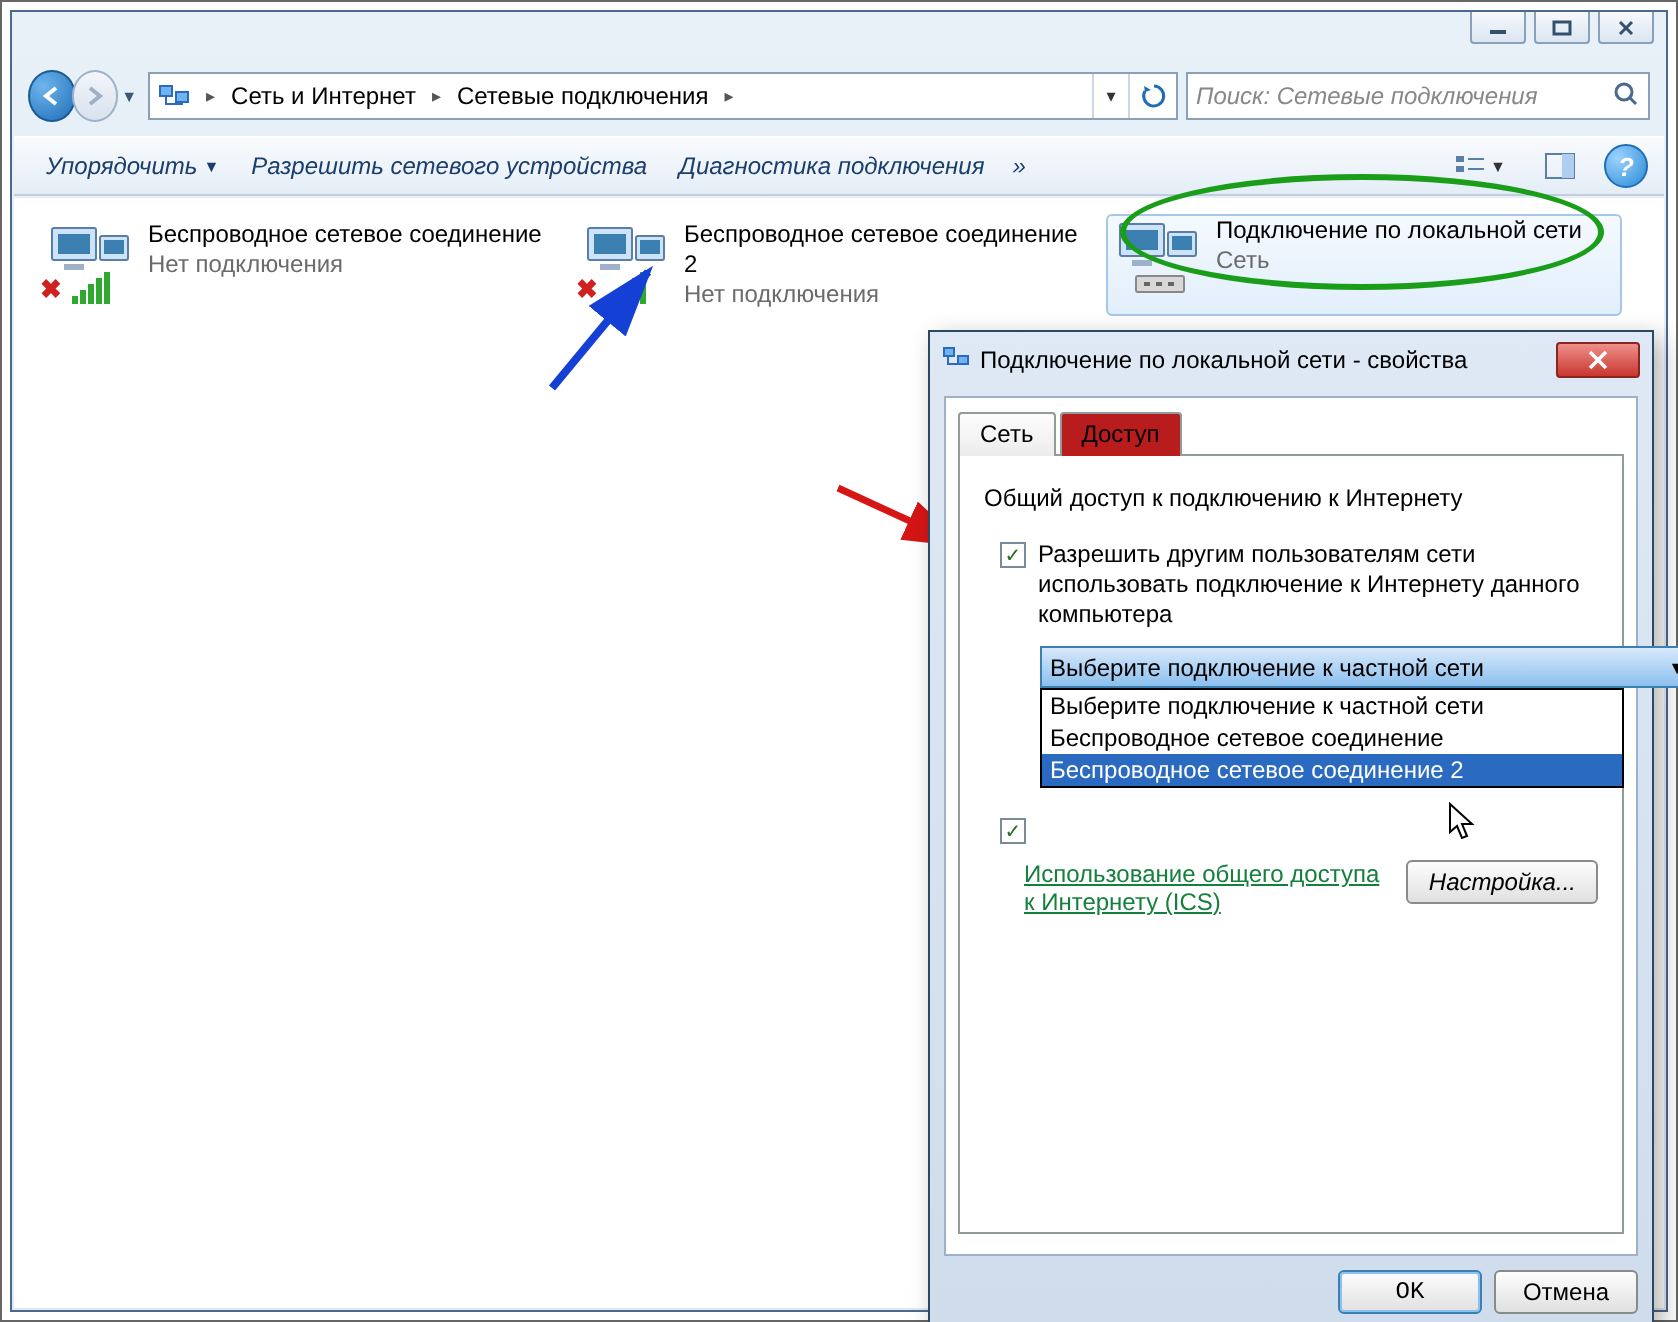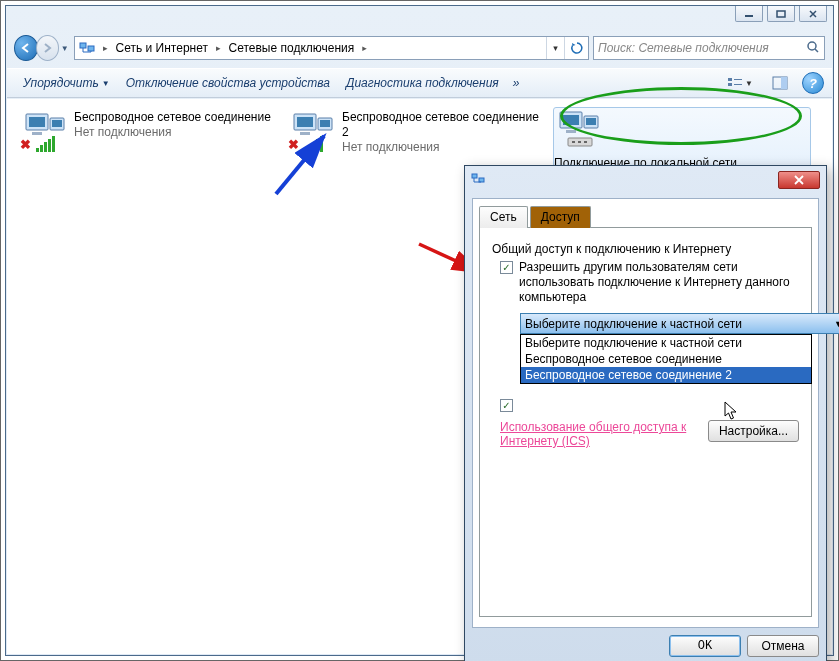--- a/index.html
+++ b/index.html
@@ -25,50 +25,50 @@
 .toolbar { position: absolute; top: 62px; left: 1px; right: 1px; height: 30px; background: linear-gradient(to bottom, #f9fbfd, #e4edf7); border-top: 1px solid #fff; border-bottom: 1px solid #c1cddb; display: flex; align-items: center; padding: 0 8px; font-size: 12px; font-style: italic; }
 .tb-item { color: #1a3e6e; padding: 3px 8px; display: flex; align-items: center; gap: 3px; }
 .tb-item .drop { font-size: 8px; }
 .tb-chev { color: #1a3e6e; font-size: 12px; padding: 0 6px; }
 .tb-right { margin-left: auto; display: flex; align-items: center; gap: 4px; }
 .tb-view-btn { width: 36px; height: 22px; border: 1px solid transparent; display: flex; align-items: center; justify-content: center; gap: 2px; }
 .tb-help { width: 22px; height: 22px; border-radius: 50%; background: radial-gradient(circle at 30% 30%, #9dd3ff, #2a8ad4); border: 1px solid #1e6db6; color: #fff; font-weight: bold; font-size: 13px; display: flex; align-items: center; justify-content: center; }
 .content { position: absolute; top: 93px; left: 1px; right: 1px; bottom: 1px; background: #fff; padding: 8px 10px; }
 .conn-row { display: flex; gap: 10px; }
 .conn-item { width: 258px; display: flex; gap: 6px; padding: 3px; position: relative; }
-.conn-item.selected { background: linear-gradient(to bottom, #f4f9fe, #e2effc); border: 1px solid #a6c8e8; border-radius: 3px; padding: 0; flex-direction: column; }
+.conn-item.selected { background: linear-gradient(to bottom, #f4f9fe, #e2effc); border: 1px solid #a6c8e8; border-radius: 3px; padding: 0; }
 .conn-icon-wrap { width: 48px; height: 42px; position: relative; flex-shrink: 0; }
 .conn-labels { font-size: 12px; line-height: 15px; }
 .conn-name { color: #000; }
 .conn-status { color: #6b6b6b; }
 .red-x { position: absolute; left: 0; bottom: 0; color: #d02020; font-size: 13px; font-weight: bold; }
 .signal-bars { position: absolute; left: 16px; bottom: 0; display: flex; align-items: flex-end; gap: 1px; }
 .signal-bars span { width: 3px; background: #2ea82e; }
 .sb1 { height: 4px; } .sb2 { height: 7px; } .sb3 { height: 10px; } .sb4 { height: 13px; } .sb5 { height: 16px; }
 .annotation-oval { position: absolute; border: 3px solid #1a9e1a; border-radius: 50%; pointer-events: none; }
 .dialog { position: absolute; width: 363px; background: linear-gradient(to bottom, #dfe9f5, #cedcec); border: 1px solid #2f4862; box-shadow: 4px 4px 12px rgba(0,0,0,0.3); }
 .dlg-title { height: 28px; display: flex; align-items: center; padding: 0 6px; font-size: 12px; color: #000; }
 .dlg-title-icon { margin-right: 5px; color: #3c597a; }
 .dlg-close { margin-left: auto; width: 42px; height: 18px; background: linear-gradient(to bottom, #ef8f8a, #c8372f); border: 1px solid #8a2520; border-radius: 2px; color: #fff; display: flex; align-items: center; justify-content: center; font-size: 11px; }
 .dlg-body { margin: 4px 7px 7px 7px; background: #fff; border: 1px solid #9eb1c8; padding: 6px 6px 10px 6px; }
 .tabs { display: flex; font-size: 12px; position: relative; top: 1px; }
 .tab { border: 1px solid #919b9c; background: linear-gradient(to bottom, #fdfdfd, #ececec); padding: 3px 10px; border-bottom: none; margin-right: 2px; border-radius: 2px 2px 0 0; }
-.tab.active { background: #a16207; position: relative; z-index: 2; padding-bottom: 4px; }
+.tab.active { background: #b91c1c; position: relative; z-index: 2; padding-bottom: 4px; }
 .tab-panel { border: 1px solid #919b9c; background: #fff; padding: 14px 12px; min-height: 390px; font-size: 12px; }
-.section-title { margin-bottom: 4px; }
+.section-title { margin-bottom: 14px; }
 .indent { margin-left: 8px; }
 .chk-row { display: flex; align-items: flex-start; gap: 6px; margin-bottom: 8px; }
 .chk { width: 13px; height: 13px; border: 1px solid #7a8a99; background: #fff; flex-shrink: 0; margin-top: 1px; display: flex; align-items: center; justify-content: center; font-size: 10px; color: #2a6b2a; }
 .label-sub { margin: 6px 0 4px 20px; }
 .combo { margin-left: 20px; width: 328px; height: 21px; background: linear-gradient(to bottom, #d8e9fb, #8cc0ee); border: 1px solid #3c7fb1; display: flex; align-items: center; padding: 0 4px; font-size: 12px; position: relative; }
 .combo-arrow { margin-left: auto; font-size: 9px; }
 .combo-list { position: absolute; left: -1px; top: 20px; width: 292px; border: 1px solid #000; background: #fff; z-index: 5; }
 .combo-opt { padding: 1px 4px; font-size: 12px; }
 .combo-opt.hl { background: #2a6ac1; color: #fff; }
-.link { color: #ec4899; text-decoration: underline; cursor: pointer; }
+.link { color: #15803d; text-decoration: underline; cursor: pointer; margin-left: 12px; }
 .btn { height: 22px; padding: 0 10px; background: linear-gradient(to bottom, #fdfdfd, #e0e0e0); border: 1px solid #8a8a8a; border-radius: 3px; font-size: 12px; display: inline-flex; align-items: center; }
 .btn.default { border: 1px solid #3c7fb1; box-shadow: 0 0 0 1px #8cc0ee inset; }
 .dlg-buttons { display: flex; justify-content: flex-end; gap: 6px; padding: 0 7px 8px 0; }
 .arrow-svg { position: absolute; pointer-events: none; }
 .cursor-arrow { position: absolute; width: 16px; height: 22px; pointer-events: none; }
 </style>
 </head>
 <body>
 
 <div class="outer-shadow">
@@ -136,21 +136,21 @@
               <path d="M9 9 L12 12" stroke="#4b6a8b" stroke-width="1.5"></path>
             </svg></span>
     </div>
   </div>
 
   <div class="toolbar">
     <div class="tb-item">
           <span>Упорядочить</span>
           <span class="drop">▼</span>
         </div>
-    <div class="tb-item">Отключение свойства устройства</div>
+    <div class="tb-item">Разрешить сетевого устройства</div>
     <div class="tb-item">Диагностика подключения</div>
     <div class="tb-chev">»</div>
     <div class="tb-right">
       <div class="tb-view-btn">
             <svg width="16" height="14">
               <rect x="1" y="2" width="4" height="3" fill="#5a7ea8"></rect>
               <rect x="1" y="7" width="4" height="3" fill="#5a7ea8"></rect>
               <rect x="7" y="3" width="8" height="1" fill="#5a7ea8"></rect>
               <rect x="7" y="8" width="8" height="1" fill="#5a7ea8"></rect>
             </svg>
@@ -267,20 +267,21 @@
     <line x1="64" y1="70" x2="14" y2="14" stroke="#1a9e1a" stroke-width="4" marker-end="url(#ah-green)"></line>
   </svg>
 
   <div class="dialog" style="left:458px; top:159px;">
     <div class="dlg-title">
       <span class="dlg-title-icon"><svg width="14" height="14">
               <rect x="1" y="2" width="5" height="4" fill="#6fb5ed" stroke="#2a6ac1"></rect>
               <rect x="8" y="6" width="5" height="4" fill="#6fb5ed" stroke="#2a6ac1"></rect>
               <path d="M3 6 L3 10 L10 10" stroke="#2a6ac1" fill="none"></path>
             </svg></span>
+      <span>Подключение по локальной сети - свойства</span>
       <div class="dlg-close">
             <svg width="12" height="10">
               <path d="M2 1 L10 9 M10 1 L2 9" stroke="#fff" stroke-width="1.8"></path>
             </svg>
           </div>
     </div>
     <div class="dlg-body">
       <div class="tabs">
         <div class="tab">Сеть</div>
         <div class="tab active">Доступ</div>
@@ -300,21 +301,21 @@
               <div class="combo-opt">Беспроводное сетевое соединение</div>
               <div class="combo-opt hl">Беспроводное сетевое соединение 2</div>
             </div>
           </div>
           <div class="chk-row" style="margin-top:64px;">
             <div class="chk">✓</div>
             <div style="visibility:hidden;">x</div>
           </div>
           <div style="display:flex; align-items:flex-start; gap:10px; margin-top:2px;">
             <div class="link" style="width:200px;">Использование общего доступа к Интернету (ICS)</div>
-            <div class="btn" style="margin-left:auto;">Настройка...</div>
+            <div class="btn" style="margin-left:auto;font-style:italic;">Настройка...</div>
           </div>
         </div>
       </div>
     </div>
     <div class="dlg-buttons">
       <div class="btn default" style="min-width:72px; justify-content:center;font-family:Liberation Mono, monospace;">OK</div>
       <div class="btn" style="min-width:72px; justify-content:center;">Отмена</div>
     </div>
   </div>
 

